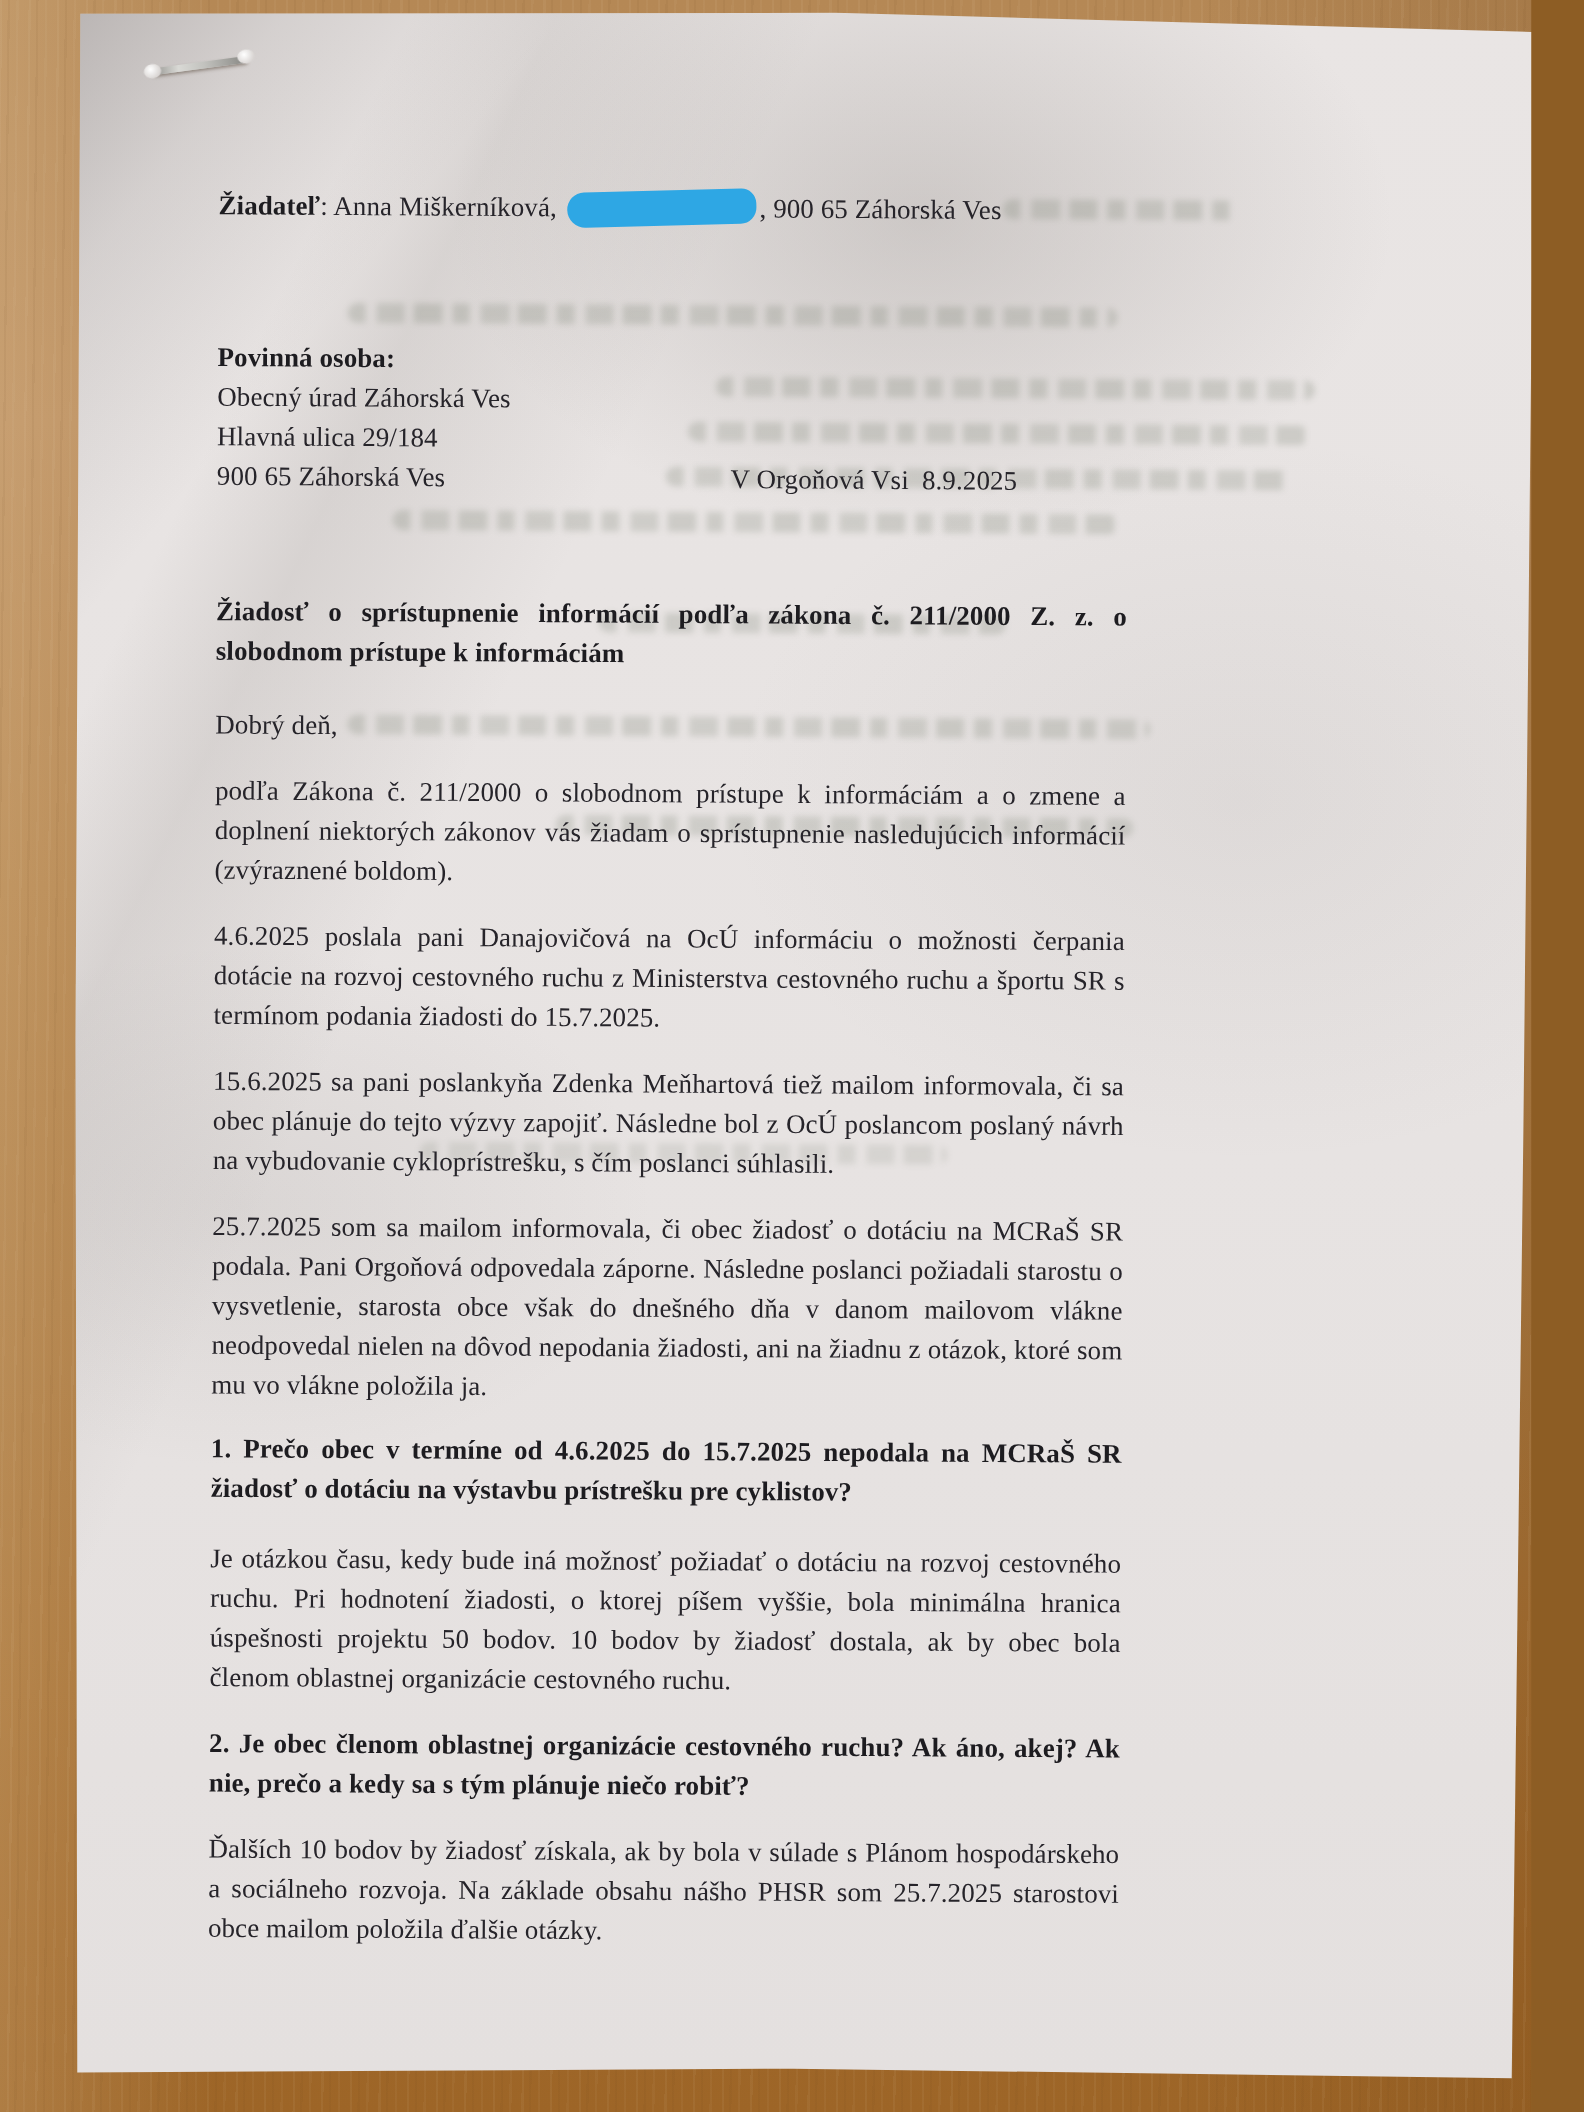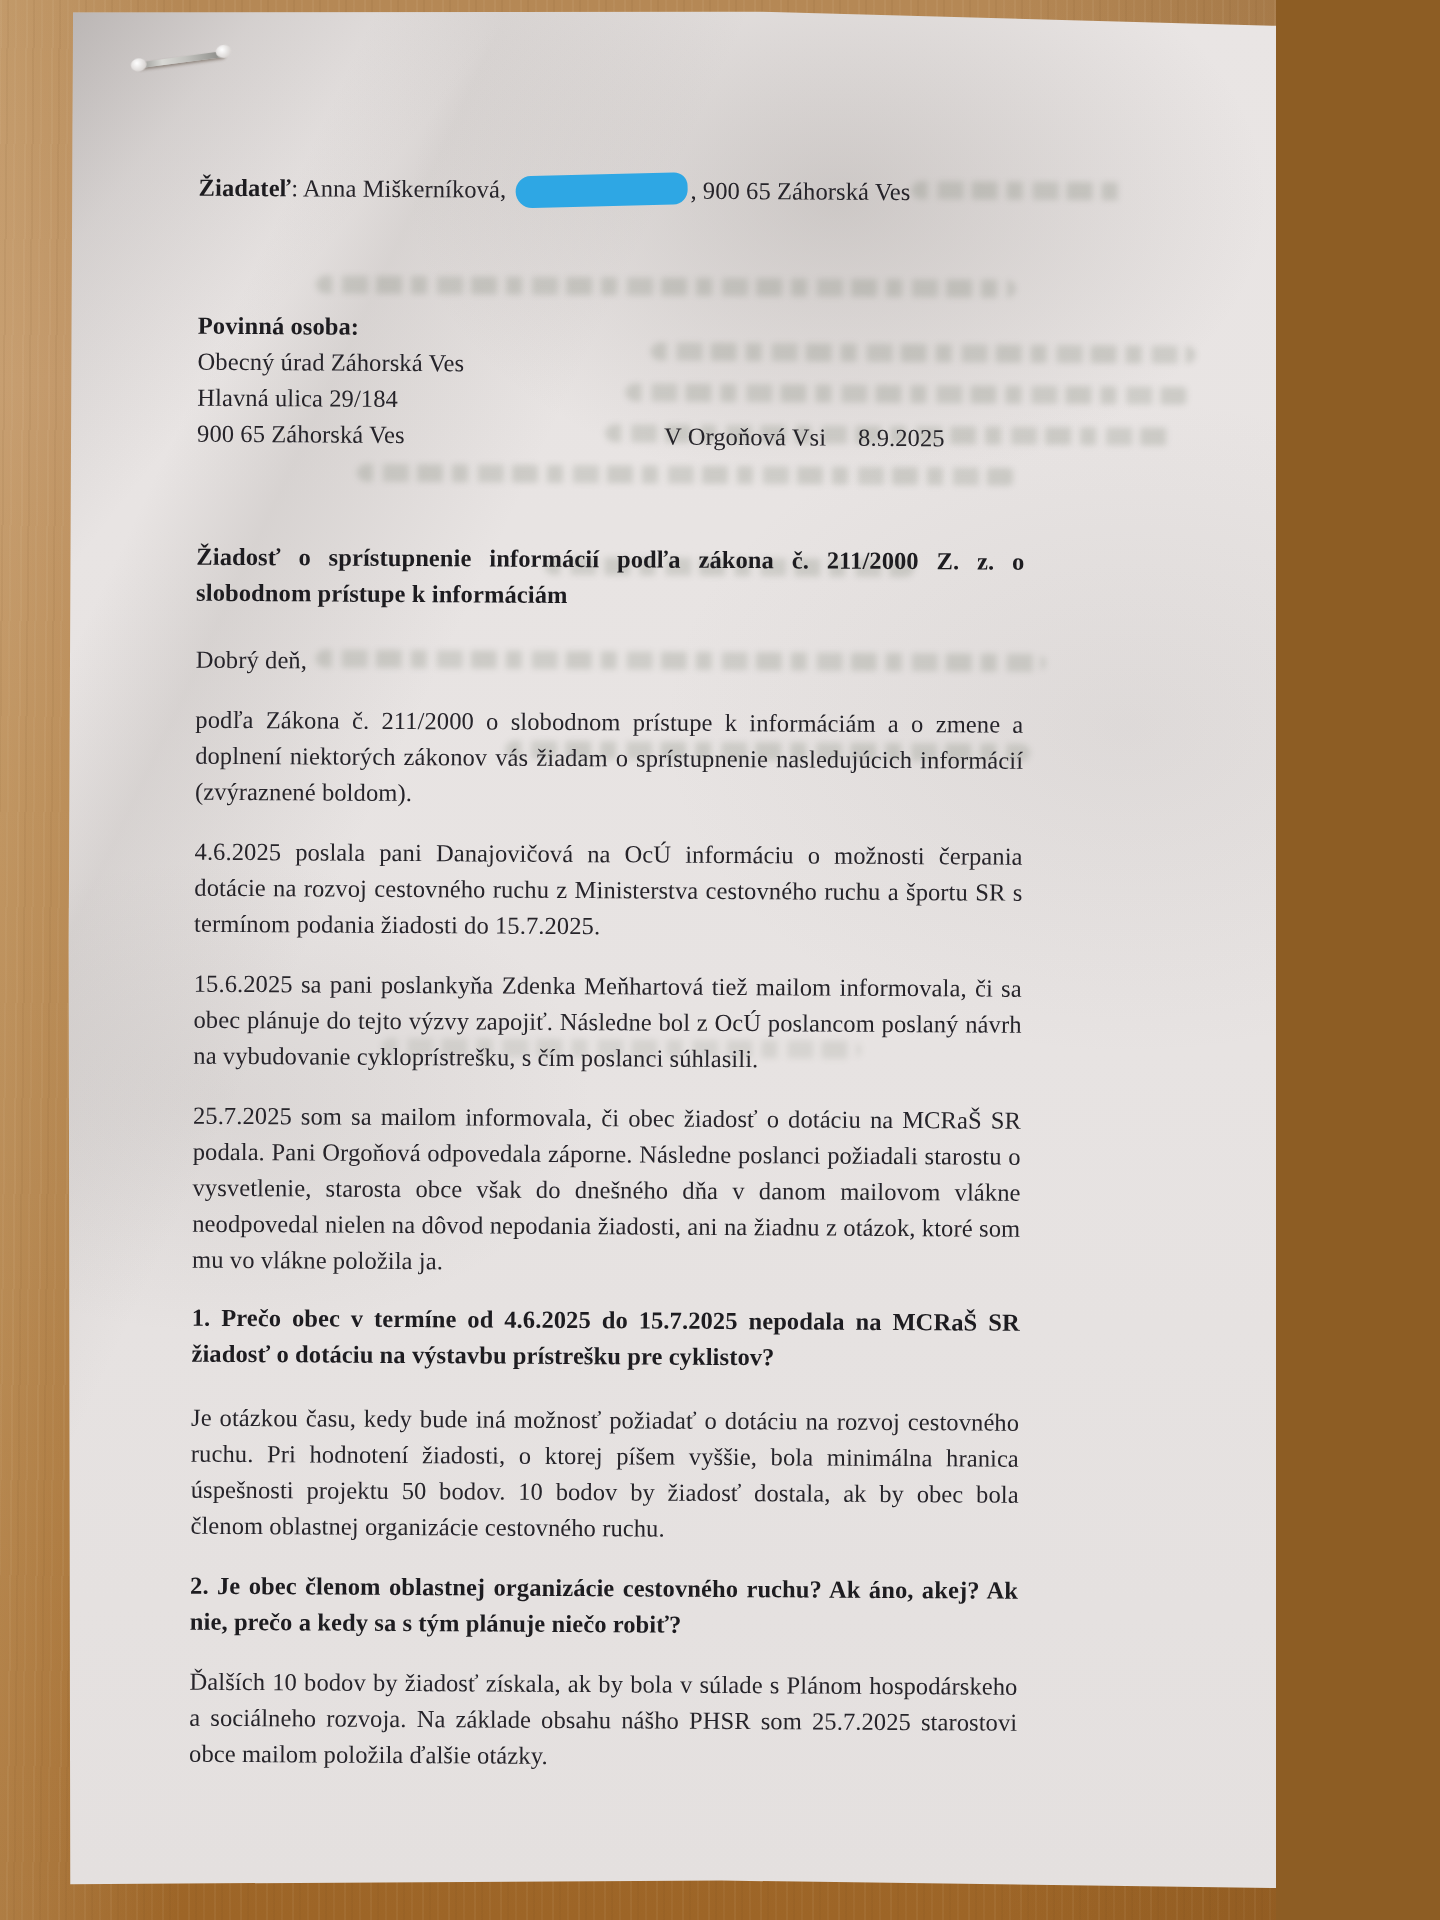--- a/index.html
+++ b/index.html
@@ -1,17 +1,17 @@
 <!DOCTYPE html>
 <html style="--redaction_blue: #2ea7e4; --paper: #e8e4e3; --wood: #b08048; --ink: #26242a;"><head>
 <meta charset="utf-8">
 <style>
   html,body{margin:0;padding:0;background:#8d5d24;}
   .scene{
-    position:relative; width:1276px; height:1920px; overflow:hidden;
+    position:relative; width:1392px; height:1920px; overflow:hidden;
     background:
       linear-gradient(90deg, rgba(255,235,200,0.18) 0%, rgba(255,235,200,0) 14%, rgba(0,0,0,0) 78%, rgba(90,50,10,0.16) 100%),
       linear-gradient(180deg, #b58855 0%, #bb8e5e 20%, #b3834c 42%, #ab7940 62%, #a56f32 80%, #a0682a 92%, #9d6527 100%);
     font-family:"Liberation Serif","DejaVu Serif",serif;
   }
   .scene::before{ 
     content:""; position:absolute; inset:0;
     background:
       repeating-linear-gradient(90.6deg,
         rgba(255,240,215,0.055) 0 2px, rgba(255,240,215,0) 2px 7px,
@@ -58,21 +58,21 @@
     font-size:24.5px; line-height:36px; color:#26242a;
     letter-spacing:0.1px;
   }
   .para{ text-align:justify; margin:24px 0 0 0; }
   .para:first-child{ margin-top:0; }
   .bold{ font-weight:bold; color:#1d1c20; }
   .recipient-label{ margin-top:102px; font-weight:bold; color:#1d1c20; }
   .addr{ margin-top:0; line-height:36px; }
   .addr-row{ position:relative; }
   .dateline{ position:absolute; left:467px; top:0; white-space:nowrap; }
-  .dateline .date{ margin-left:32px; }
+  .dateline .date{ margin-left:12px; }
   .subject{ margin-top:87px; font-weight:bold; color:#1d1c20; text-align:justify; }
   .salutation{ margin-top:31px; }
   .redaction{
     display:inline-block; width:172px; height:32px; vertical-align:-8px;
     background:var(--redaction_blue,#2ea7e4);
     border-radius:16px 14px 15px 17px; transform:rotate(-1.8deg);
     margin:0 3px;
   }
 </style>
 </head>

